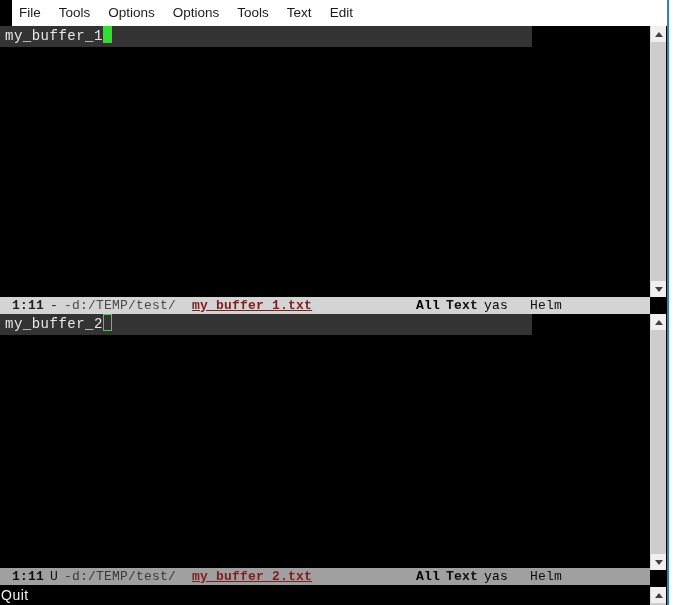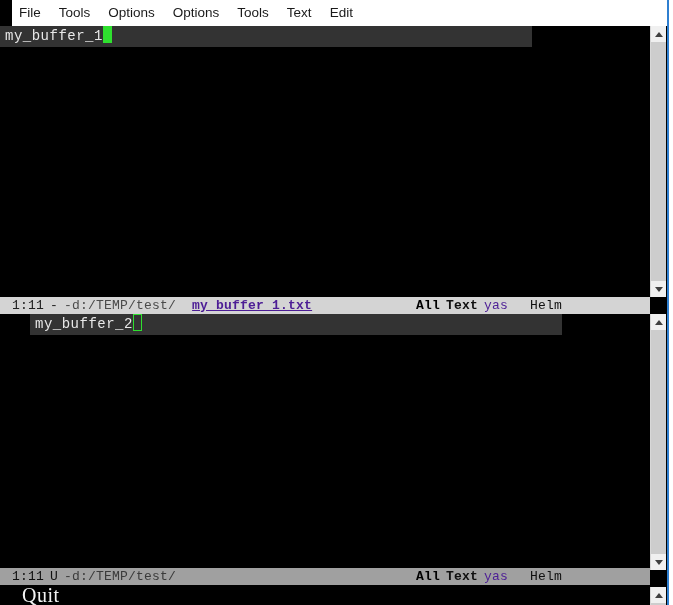--- a/index.html
+++ b/index.html
@@ -67,21 +67,21 @@
 
   .text-area {
     position: absolute;
     left: 0; top: 0;
     width: 532px;
     bottom: 16px;
     background: #000000;
     overflow: hidden;
   }
   #window-1 .text-area { bottom: 17px; }
-  #window-2 .text-area { bottom: 18px; margin-left: 30px; }
+  #window-2 .text-area { bottom: 18px; }
 
   .buffer-line {
     position: relative;
     height: 21px;
     line-height: 21px;
     padding-left: 5px;
     font-family: "Liberation Mono", monospace;
     font-size: 14px;
     color: #e8e8e8;
     letter-spacing: 0.5px;
@@ -123,28 +123,28 @@
     box-sizing: border-box;
     display: flex;
     align-items: center;
   }
   .mode-line.inactive { background: #d4d4d4; color: #202020; }
   .mode-line.active   { background: #a0a0a0; color: #101010; }
 
   .ml-left  { padding-left: 12px; display: flex; align-items: center; }
   .ml-right { margin-left: auto; padding-right: 88px; display: flex; align-items: center; }
 
-  .ml-pos     { font-weight: normal; }
+  .ml-pos     { font-weight: bold; }
   .ml-sep     { }
   .ml-dir     { color: #4a4a4a; }
   .mode-line.active .ml-dir { color: #3a3a3a; }
-  .ml-file    { color: #4c1d95; font-weight: bold; text-decoration: underline; padding-left: 16px; }
+  .ml-file    { color: #7f1d1d; font-weight: bold; text-decoration: underline; padding-left: 16px; }
   .ml-all     { color: #000000; font-weight: bold; }
   .ml-mode    { font-weight: bold; color: #101010; }
-  .ml-minor   { color: #4c1d95; }
+  .ml-minor   { color: #000000; }
   .ml-helm    { color: #101010; margin-left: 16px; }
   .sp { display: inline-block; width: 6px; }
 
   
   .scrollbar {
     position: absolute;
     right: 7px;
     width: 16px;
     background: #f0f0f0;
     border-left: 1px solid #d8d8d8;
@@ -183,24 +183,24 @@
 
   
   #echo-area {
     position: absolute;
     left: 0;
     top: 586px;
     width: 650px;
     height: 19px;
     background: #000000;
     color: #f2f2f2;
-    font-family: Liberation Serif, serif;
-    font-size: 20px;
+    font-family: Liberation Sans, sans-serif;
+    font-size: 14px;
     line-height: 19px;
-    padding-left: 22px;
+    padding-left: 1px;
     letter-spacing: 0.5px;
     white-space: pre;
     box-sizing: border-box;
   }
   #right-border-line {
     position: absolute;
     right: 4px; top: 0;
     width: 2px;
     height: 605px;
     background: #2f7fd0;
@@ -238,21 +238,21 @@
         <span class="ml-left"><span class="ml-pos">1:11</span><span class="sp"></span><span class="ml-sep">-</span><span class="sp"></span><span class="ml-dir">-d:</span><span class="ml-dir">/TEMP/test/</span><span class="ml-file">my_buffer_1.txt</span></span>
         <span class="ml-right"><span class="ml-all">All</span><span class="sp"></span><span class="ml-mode">Text</span><span class="sp"></span><span class="ml-minor">yas</span><span class="sp"></span><span class="ml-helm">Helm</span></span>
       </div>
     </div>
 
     <div class="emacs-window" id="window-2">
       <div class="text-area">
         <div class="buffer-line first-row"><span>my_buffer_2</span><span class="cursor-hollow"></span></div>
       </div>
       <div class="mode-line active">
-        <span class="ml-left"><span class="ml-pos">1:11</span><span class="sp"></span><span class="ml-sep">U</span><span class="sp"></span><span class="ml-dir">-d:</span><span class="ml-dir">/TEMP/test/</span></span>
+        <span class="ml-left"><span class="ml-pos">1:11</span><span class="sp"></span><span class="ml-sep">U</span><span class="sp"></span><span class="ml-dir">-d:</span><span class="ml-dir">/TEMP/test/</span><span class="ml-file">my_buffer_2.txt</span></span>
         <span class="ml-right"><span class="ml-all">All</span><span class="sp"></span><span class="ml-mode">Text</span><span class="sp"></span><span class="ml-minor">yas</span><span class="sp"></span><span class="ml-helm">Helm</span></span>
       </div>
     </div>
 
   </div>
 
   <div id="echo-area"><span>Quit</span></div>
 
   <div class="scrollbar" id="sb-1">
     <div class="sb-btn up">

